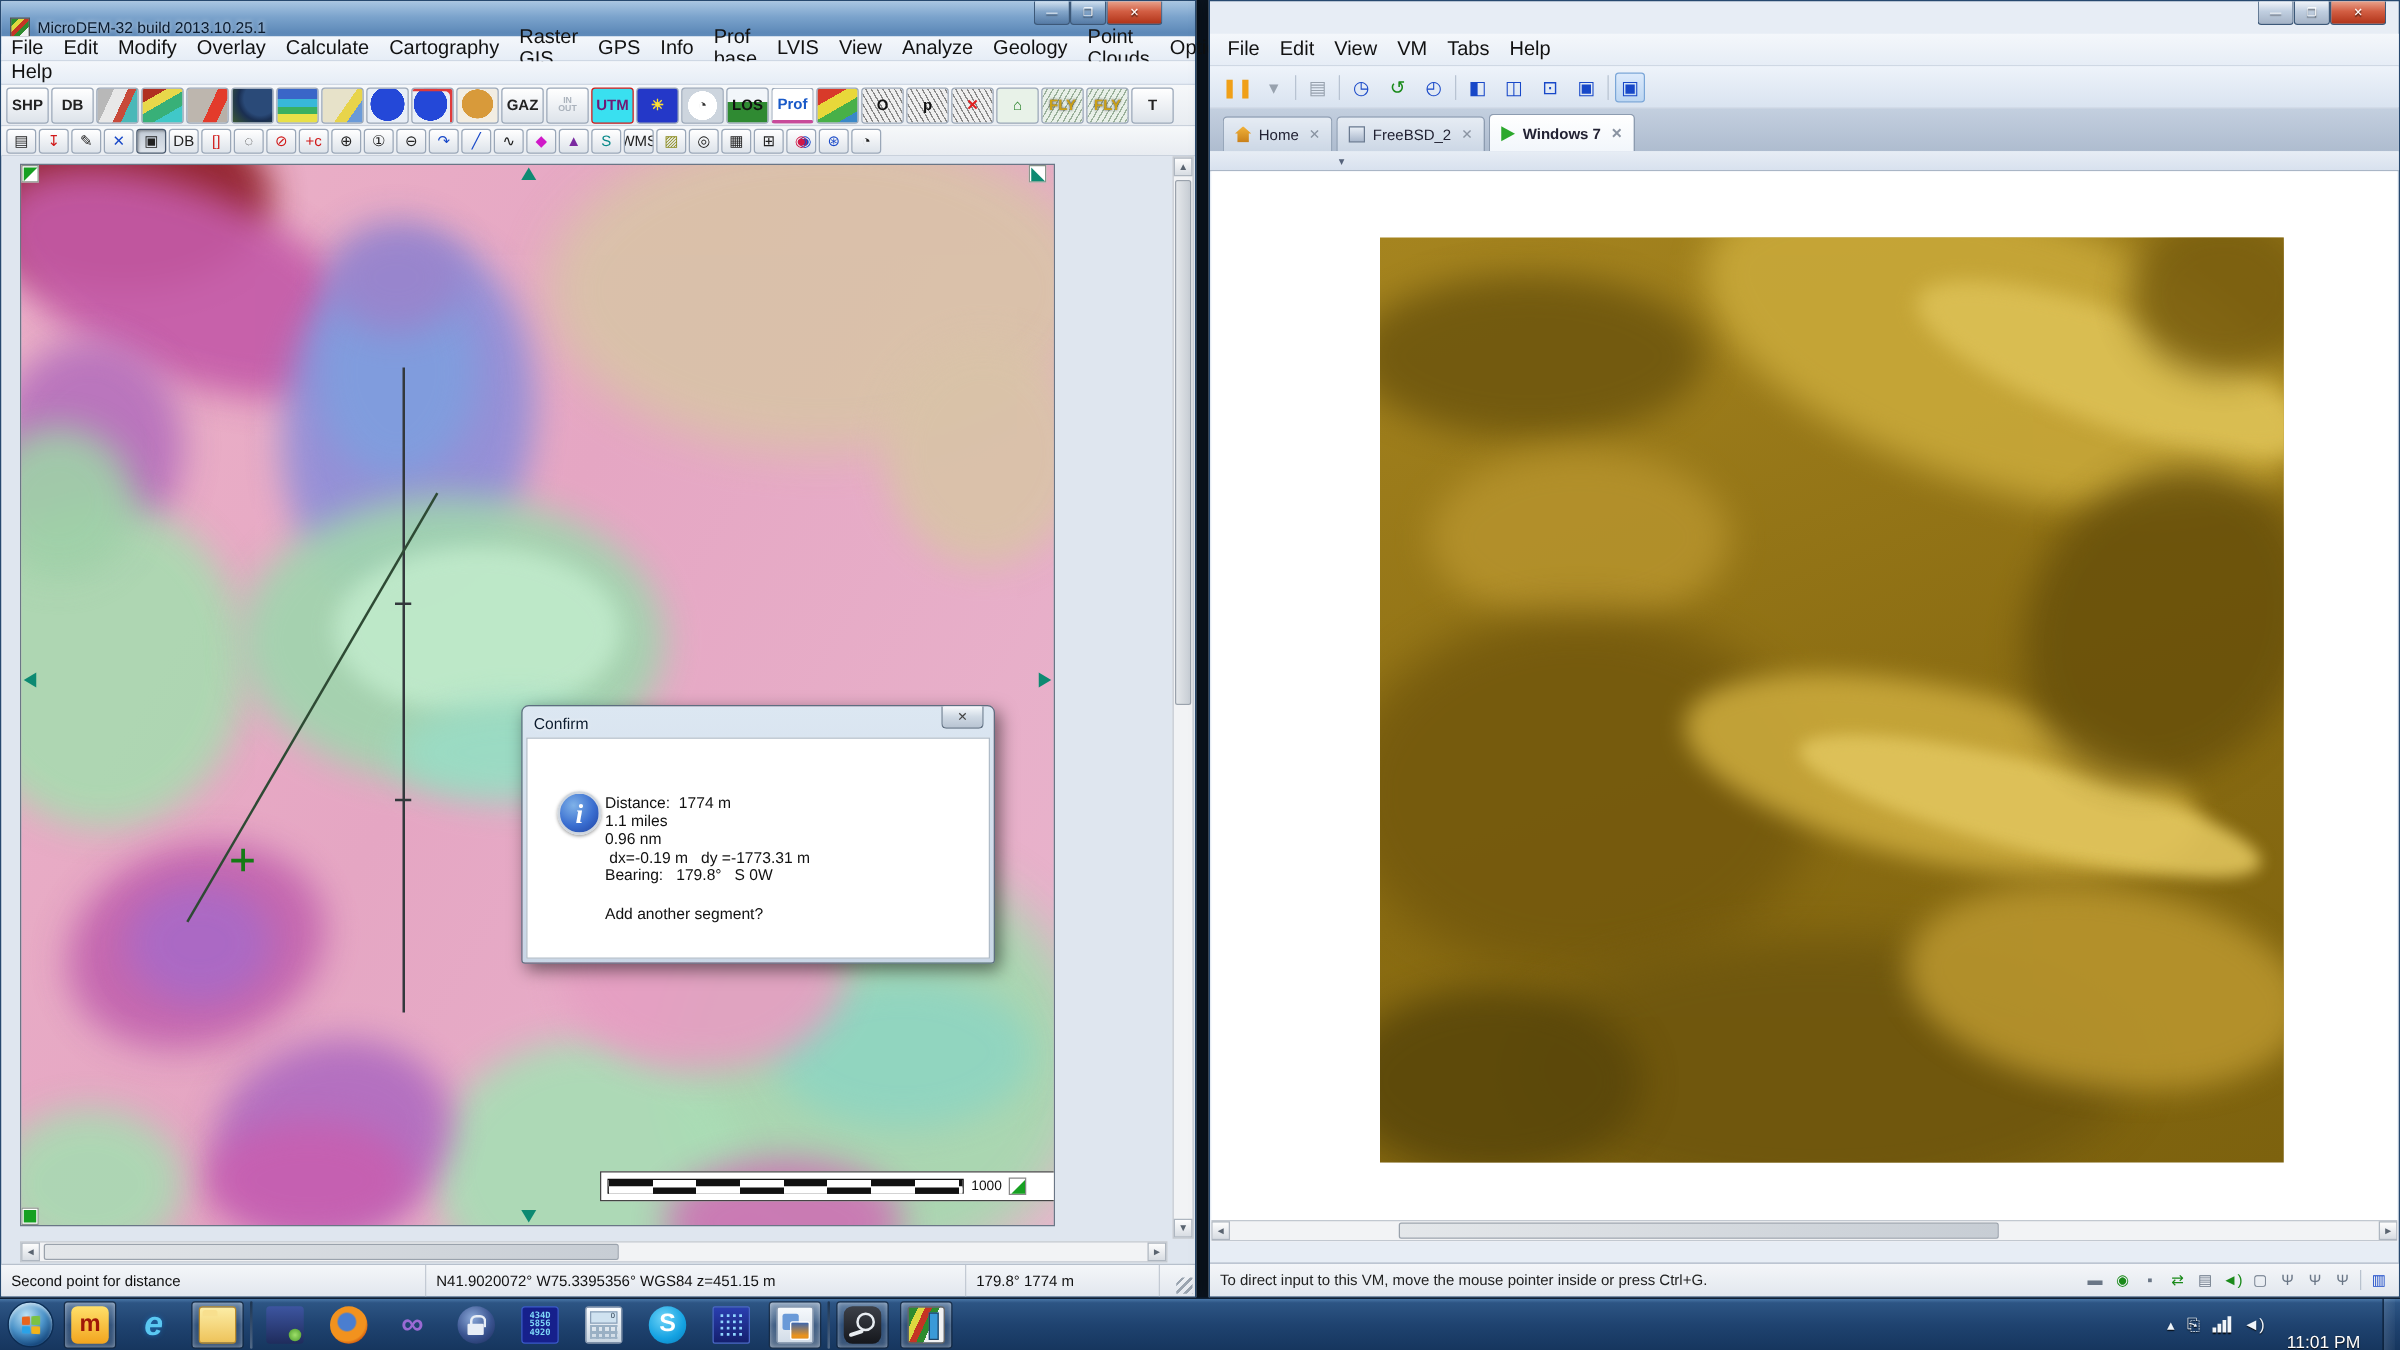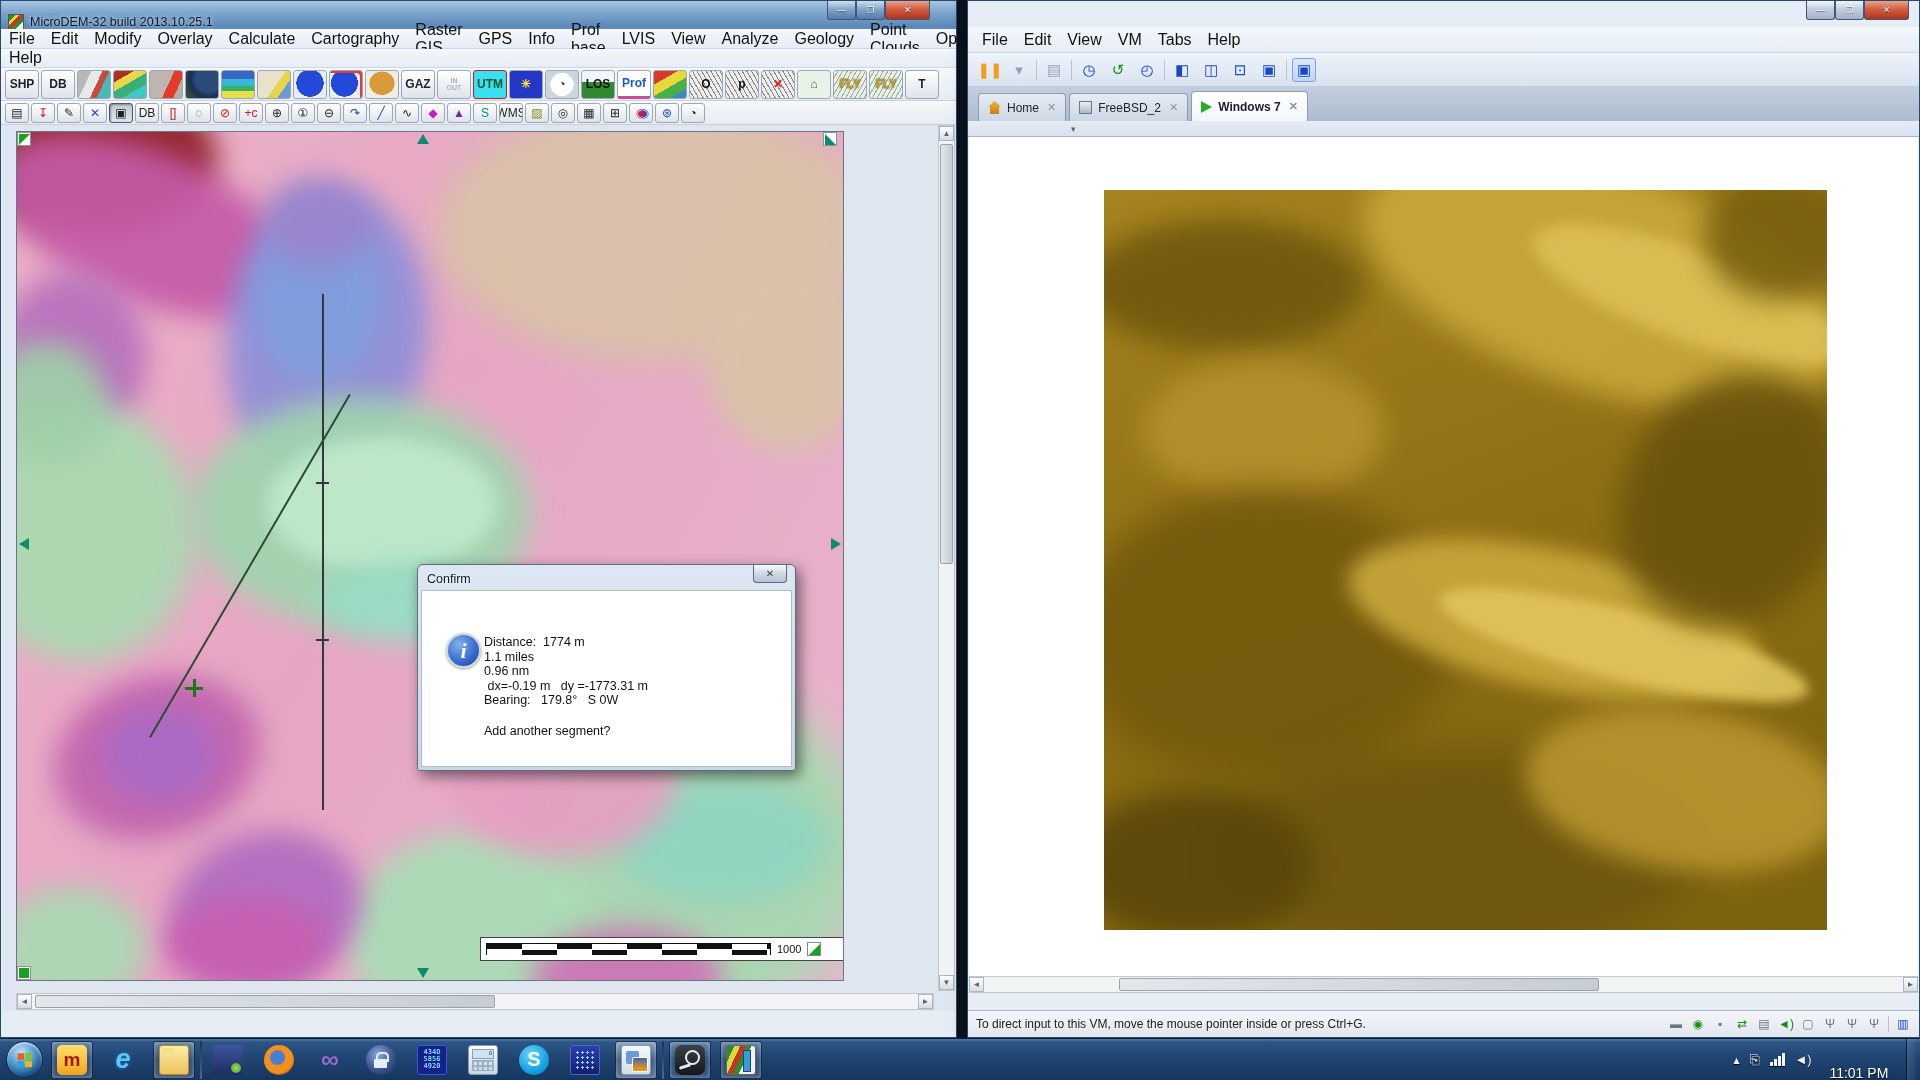--- a/index.html
+++ b/index.html
@@ -31,21 +31,21 @@
   .ic-mapcollage{background:linear-gradient(115deg,#b8b8b8 0 30%,#e8e8e8 30% 55%,#c84a3a 55% 70%,#4ab8b8 70% 100%);}
   .ic-demmap{background:linear-gradient(150deg,#b03020 0 25%,#e8d84a 25% 45%,#38b078 45% 70%,#40c8c8 70% 100%);}
   .ic-redmap{background:linear-gradient(115deg,#bdb6ae 0 55%,#e33b2b 55% 80%,#b8b0a8 80% 100%);}
   .ic-satellite{background:radial-gradient(circle at 70% 30%,#2a4a78 0 45%,#1a2f52 60%,#3d5a32 100%);}
   .ic-blocks{background:linear-gradient(#3a66c8 0 30%,#38b8d8 30% 55%,#3ab060 55% 75%,#e8e048 75% 100%);}
   .ic-vectmap{background:linear-gradient(125deg,#e7e2c9 0 55%,#e8d44a 55% 75%,#6a9ad8 75% 100%);}
   .ic-globe{background:radial-gradient(circle at 50% 45%,#2448d8 0 62%,#e8eef6 63% 100%);}
   .ic-globe2{background:radial-gradient(circle at 45% 45%,#2448d8 0 58%,#e8eef6 59% 100%);box-shadow:inset -4px 4px 0 -2px #e03a3a;}
   .ic-tiger{background:radial-gradient(ellipse at 50% 45%,#d89a3a 0 55%,#f2ede2 56% 100%);}
   .ic-inout{color:#aab2bc;font-size:7px;line-height:7px;white-space:pre-line;font-weight:bold;}
-  .ic-utm{background:#39e0f0;color:#14532d;border-color:#d01818;font-size:10px;}
+  .ic-utm{background:#39e0f0;color:#701a75;border-color:#d01818;font-size:10px;}
   .ic-sun{background:#2438c8;color:#ffe030;font-size:16px;}
   .ic-worldbw{background:radial-gradient(circle at 50% 50%,#fff 0 55%,#cdd5de 56% 100%);color:#333;}
   .ic-los{background:linear-gradient(#f2f6fa 0 40%,#2f8a32 40% 100%);color:#111;font-size:9px;}
   .ic-prof{background:#fff;color:#1a5ac8;font-size:9px;border-bottom:3px solid #c84a9a;}
   .ic-strata{background:linear-gradient(150deg,#d83a2a 0 30%,#e8d83a 30% 55%,#48b048 55% 80%,#3a88c8 80% 100%);}
   .ic-mesh{background:repeating-linear-gradient(60deg,#eee 0 3px,#888 3px 4px),#fff;color:#111;font-size:10px;}
   .ic-meshx{background:repeating-linear-gradient(60deg,#eee 0 3px,#888 3px 4px),#fff;color:#e02020;font-size:13px;}
   .ic-house{background:#e8f2e8;color:#1a7a1a;font-size:15px;}
   .ic-fly{background:repeating-linear-gradient(120deg,#e8f0e8 0 3px,#9ab09a 3px 4px);color:#caa018;font-size:9px;text-shadow:0 0 2px #333;}
   
@@ -321,20 +321,26 @@
       <div class="arr" style="bottom:0;left:0;">▼</div>
     </div>
 
     <div class="sb" style="left:14px;top:868px;width:918px;height:17px;">
       <div class="arr" style="left:0;top:0;">◄</div>
       <div class="thumb" style="top:1px;left:18px;width:460px;height:13px;"></div>
       <div class="arr" style="right:0;top:0;">►</div>
     </div>
   </div>
 
+  <div class="statusbar">
+    <div class="spanel" style="width:340px;">Second point for distance</div>
+    <div class="spanel" style="width:432px;">N41.9020072° W75.3395356°   WGS84 z=451.15 m</div>
+    <div class="spanel" style="width:155px;">179.8°  1774 m</div>
+    <div class="grip"></div>
+  </div>
 </div>
 
 <div id="dialog">
   <div class="dlg-title">
     <span>Confirm</span>
   </div>
   <div class="dlg-x">✕</div>
   <div class="dlg-body">
     <div class="info-ic">i</div>
     <div class="dlg-lines">Distance:  1774 m

